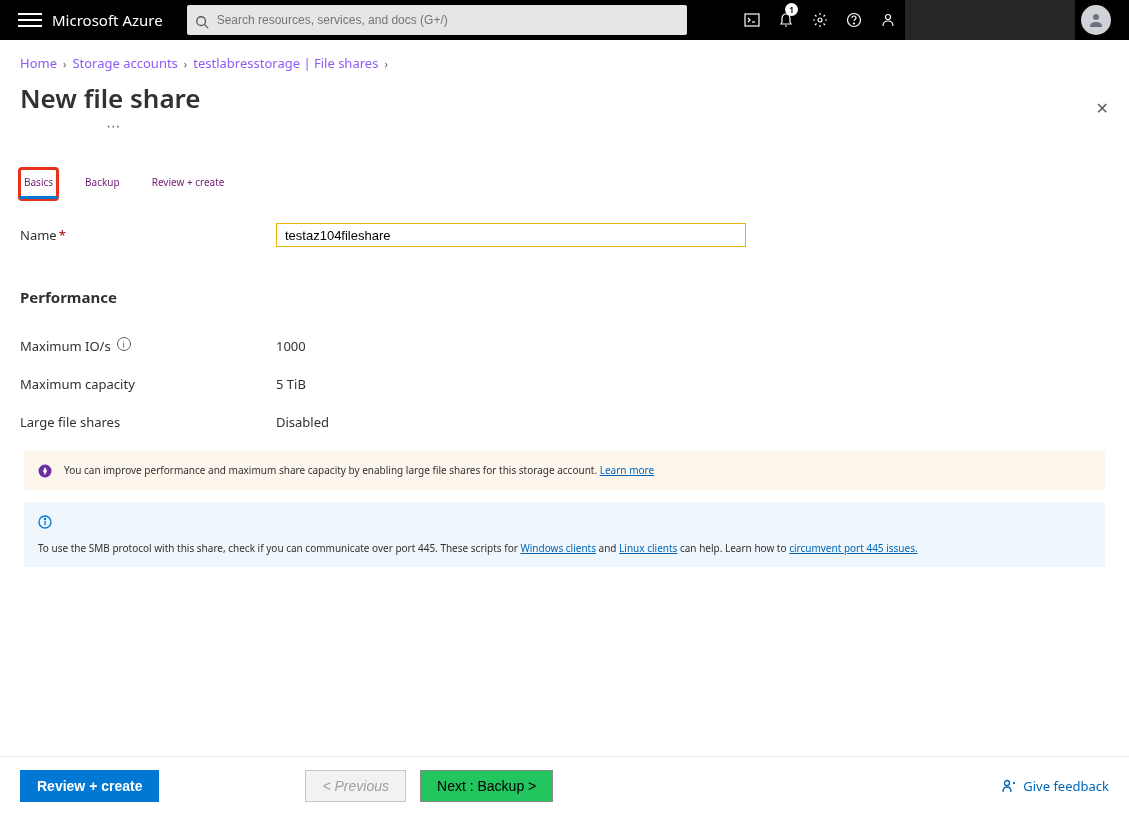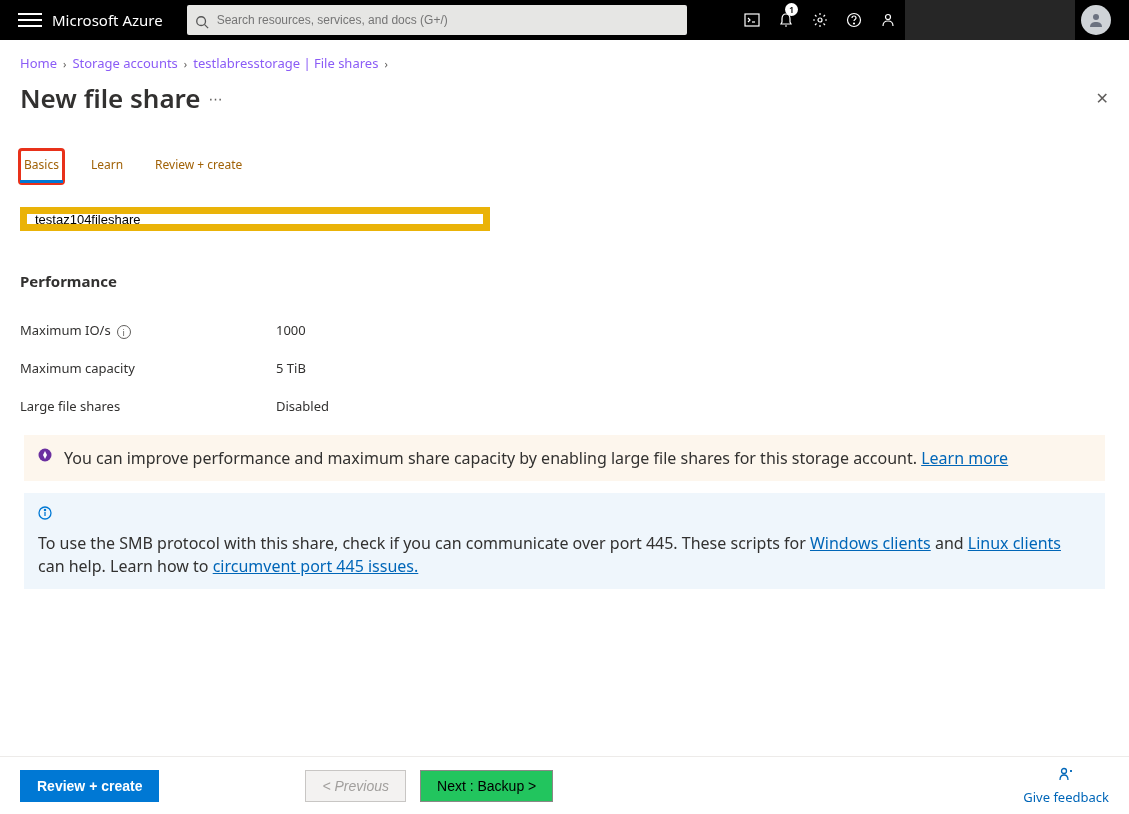--- a/index.html
+++ b/index.html
@@ -26,51 +26,51 @@
   .breadcrumb .sep { color:#605e5c; font-size:11px; }
 
   
   .title-row { display:flex; align-items:center; justify-content:space-between; padding:0 20px 4px; }
   .page-title { font-size:26px; font-weight:600; }
   .more-dots { color:#605e5c; font-size:14px; margin-left:8px; letter-spacing:2px; cursor:pointer; }
   .close-x { color:#605e5c; font-size:16px; cursor:pointer; }
 
   
   .tabs { display:flex; gap:24px; padding:30px 20px 0; border-bottom:none; }
-  .tab { font-size:12px; padding:6px 4px 10px; cursor:pointer; color:#a16207; position:relative; }
+  .tab { font-size:10px; padding:6px 4px 10px; cursor:pointer; color:#701a75; position:relative; }
   .tab.active::after { content:""; position:absolute; left:0; right:0; bottom:0px; height:3px; background:#0078d4; }
   .tab.highlight { outline:3px solid #e8311a; outline-offset:-1px; border-radius:2px; }
 
   
   .form-area { padding:24px 20px 100px; }
   .form-row { display:flex; align-items:center; margin-bottom:20px; }
   .form-label { width:256px; font-size:13px; }
   .required { color:#a80000; margin-left:2px; }
-  .text-input { width:470px; height:24px; padding:2px 8px; font-size:13px; border:7px solid #eab308; }
+  .text-input { width:470px; height:24px; padding:2px 8px; font-size:13px; border:1px solid #eab308; }
 
   .section-heading { font-weight:700; font-size:15px; margin:40px 0 30px; }
   .prop-row { display:flex; margin-bottom:20px; font-size:13px; }
-  .prop-label { width:256px; display:flex; align-items:flex-end; gap:6px; }
+  .prop-label { width:256px; display:flex; align-items:flex-start; gap:6px; }
   .info-circle { width:14px; height:14px; border:1px solid #605e5c; border-radius:50%; font-size:9px; display:flex; align-items:center; justify-content:center; color:#605e5c; cursor:help; }
 
   
-  .banner { display:flex; gap:10px; padding:12px 14px; font-size:16px; margin:12px 4px 0; border-radius:0; line-height:1.4; }
+  .banner { display:flex; gap:10px; padding:12px 14px; font-size:10px; margin:12px 4px 0; border-radius:0; line-height:1.4; }
   .banner .banner-text a { color:#0066b8; text-decoration:underline; }
   .banner-upsell { background:#fdf6ed; }
   .banner-info { background:#eff6fc;flex-direction:column; }
   .banner-icon { flex:0 0 16px; margin-top:1px; }
   .banner-icon svg { display:block; }
 
   
   .footer { position:absolute; left:0; right:0; bottom:0; height:58px; border-top:1px solid #edebe9; padding:12px 20px; display:flex; align-items:center; gap:14px; background:#fff;}
   .btn { height:32px; padding:0 16px; font-size:14px; border:1px solid #8a8886; background:#22c55e; cursor:pointer; }
   .btn.primary { background:#0078d4; border-color:#0078d4; color:#fff; font-weight:600; }
   .btn.disabled { color:#a19f9d; border-color:#c8c6c4; cursor:not-allowed; background:#f3f2f1;}
   .btn.next { margin-left:132px;font-style:italic; }
-  .feedback { margin-left:auto; display:flex; align-items:center; gap:6px; color:#0066b8; font-size:13px; cursor:pointer;flex-direction:column; }
+  .feedback { margin-left:auto; display:flex; align-items:center; gap:6px; color:#0066b8; font-size:13px; cursor:pointer; }
 </style>
 </head>
 <body>
 
 <div class="top-bar">
   <div class="hamburger">
       <span></span>
       <span></span>
       <span></span>
     </div>
@@ -130,35 +130,38 @@
 <div class="breadcrumb">
   <a href="#">Home</a>
   <span class="sep">›</span>
   <a href="#">Storage accounts</a>
   <span class="sep">›</span>
   <a href="#">testlabresstorage | File shares</a>
   <span class="sep">›</span>
 </div>
 
 <div class="title-row">
-  <div style="display:flex;align-items:center;">
+  <div style="display:flex;align-items:center;flex-direction:column;">
     <h1 class="page-title">New file share</h1>
     <span class="more-dots">⋯</span>
   </div>
   <span class="close-x">✕</span>
 </div>
 
 <div class="tabs">
   <div class="tab active highlight">Basics</div>
-  <div class="tab">Learn</div>
+  <div class="tab">Backup</div>
   <div class="tab">Review + create</div>
 </div>
 
 <div class="form-area">
   <div class="form-row">
+    <div class="form-label">
+      <span>Name</span><span class="required">*</span>
+    </div>
     <input class="text-input" type="text" value="testaz104fileshare" style="">
   </div>
 
   <div class="section-heading">Performance</div>
 
   <div class="prop-row">
     <div class="prop-label">
       <span>Maximum IO/s</span>
       <span class="info-circle">i</span>
     </div>

